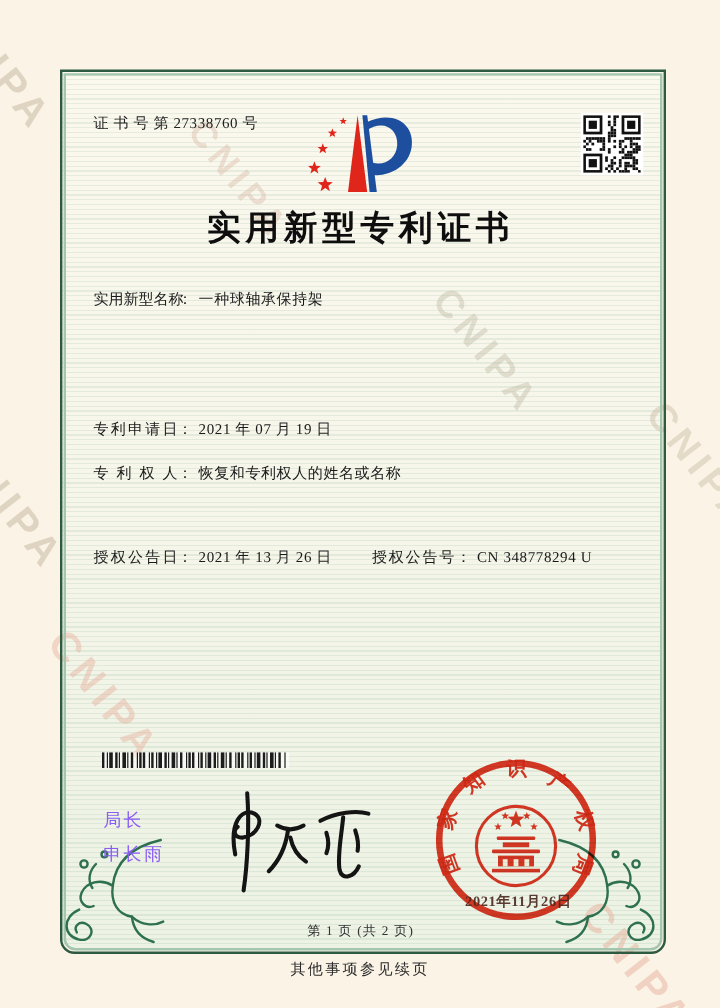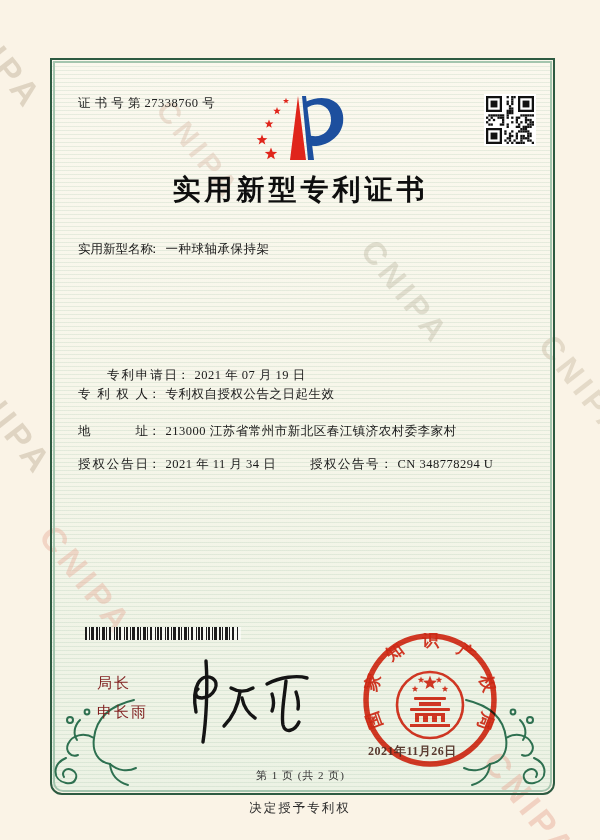--- a/index.html
+++ b/index.html
@@ -48,25 +48,25 @@
   .fld{left:78px;font-size:12.5px;white-space:nowrap;}
   .fld .lbl{display:inline-block;width:70px;text-align:justify;text-align-last:justify;vertical-align:bottom;}
   .fld .colon{display:inline-block;}
   .fld .val{margin-left:5px;letter-spacing:.5px;}
   .fld .lbl2{letter-spacing:1.5px;margin-top:43px;}
   .grant-pair2{position:absolute;left:232px;top:0;white-space:nowrap;}
   .paras{left:75px;top:481px;width:453px;font-size:11.5px;line-height:15.4px;letter-spacing:.5px;color:#262626;text-align:justify;}
   .paras p{margin:0;text-indent:2em;}
   .barcode{left:85px;top:627px;width:156px;height:13px;background:rgba(255,255,255,.55);}
   .barcode span{position:absolute;top:0;bottom:0;background:#1d1d1d;}
-  .director{left:97px;font-size:15px;font-family:"Liberation Sans","DejaVu Sans",sans-serif;color:#7f1d1d;letter-spacing:2px;}
+  .director{left:86px;font-size:15px;font-family:"Liberation Sans","DejaVu Sans",sans-serif;color:#8b5cf6;letter-spacing:2px;}
   .sig{left:168px;top:648px;}
   .seal-box{left:363px;top:633px;width:134px;height:134px;mix-blend-mode:multiply;}
   .seal-date{
-    left:368px;top:743px;width:128px;text-align:left;
+    left:368px;top:743px;width:128px;text-align:center;
     font-size:12px;font-weight:700;letter-spacing:.5px;color:#4a281e;opacity:.9;
   }
   .page-no{left:50px;top:768px;width:501px;text-align:center;font-size:11px;color:#333;letter-spacing:1px;}
   .cont-note{left:0;top:800px;width:600px;text-align:center;font-size:12.5px;color:#2b2b2b;letter-spacing:2px;}
   .qr{left:484px;top:94px;background:#fff;padding:2px;}
   .logo{left:250px;top:90px;}
   .lr{fill:var(--logo-red,#e0251b);}
   .lb{fill:var(--logo-blue,#1d4f9e);}
   .sr{fill:var(--seal-red,#df2b17);}
   .sr-s{stroke:var(--seal-red,#df2b17);fill:none;}
@@ -250,31 +250,28 @@
       <rect x="0" y="32.199999999999996" width="16.099999999999998" height="16.099999999999998" fill="#111"></rect>
       <rect x="2.3" y="34.5" width="11.5" height="11.5" fill="#fff"></rect>
       <rect x="4.6" y="36.8" width="6.8999999999999995" height="6.8999999999999995" fill="#111"></rect>
     </svg>
 
   <div class="content title">实用新型专利证书</div>
 
   <div class="content fld" style="top:241px;">
     <span class="lbl">实用新型名称</span><span class="colon">：</span><span class="val">一种球轴承保持架</span>
   </div>
-  <div class="content fld" style="top:367px;margin-left:29px;">
+  <div class="content fld" style="top:350px;">
     <span class="lbl">专利申请日</span><span class="colon">：</span><span class="val">2021 年 07 月 19 日</span>
   </div>
   <div class="content fld" style="top:386px;">
-    <span class="lbl">专利权人</span><span class="colon">：</span><span class="val">专利权自授权公告之日起生效</span>
-  </div>
-  <div class="content fld" style="top:423px;">
-    <span class="lbl">地址</span><span class="colon">：</span><span class="val">213000 江苏省常州市新北区春江镇济农村委李家村</span>
+    <span class="lbl">专利权人</span><span class="colon">：</span><span class="val">恢复和专利权人的姓名或名称</span>
   </div>
   <div class="content fld" style="top:456px;">
-    <span class="lbl">授权公告日</span><span class="colon">：</span><span class="val">2021 年 11 月 34 日</span>
+    <span class="lbl">授权公告日</span><span class="colon">：</span><span class="val">2021 年 13 月 26 日</span>
     <span class="grant-pair2">
       <span class="lbl2">授权公告号</span><span class="colon">：</span><span class="val">CN 348778294 U</span>
     </span>
   </div>
 
 
   <div class="content barcode">
       <span style="left: 0px; width: 2px;"></span>
       <span style="left: 4px; width: 1px;"></span>
       <span style="left: 6px; width: 3px;"></span>
@@ -360,15 +357,15 @@
       <rect class="sr" x="52" y="80" width="30" height="9"></rect>
       <rect x="56" y="83" width="4" height="6" fill="#fdfaf0"></rect>
       <rect x="65" y="83" width="4" height="6" fill="#fdfaf0"></rect>
       <rect x="74" y="83" width="4" height="6" fill="#fdfaf0"></rect>
       <rect class="sr" x="47" y="91" width="40" height="3"></rect>
     </g>
   </svg>
   <div class="content seal-date">2021年11月26日</div>
 
   <div class="content page-no">第 1 页 (共 2 页)</div>
-  <div class="content cont-note">决定授予专利权</div>
+  <div class="content cont-note">其他事项参见续页</div>
 
 </div>
 
 </body></html>

